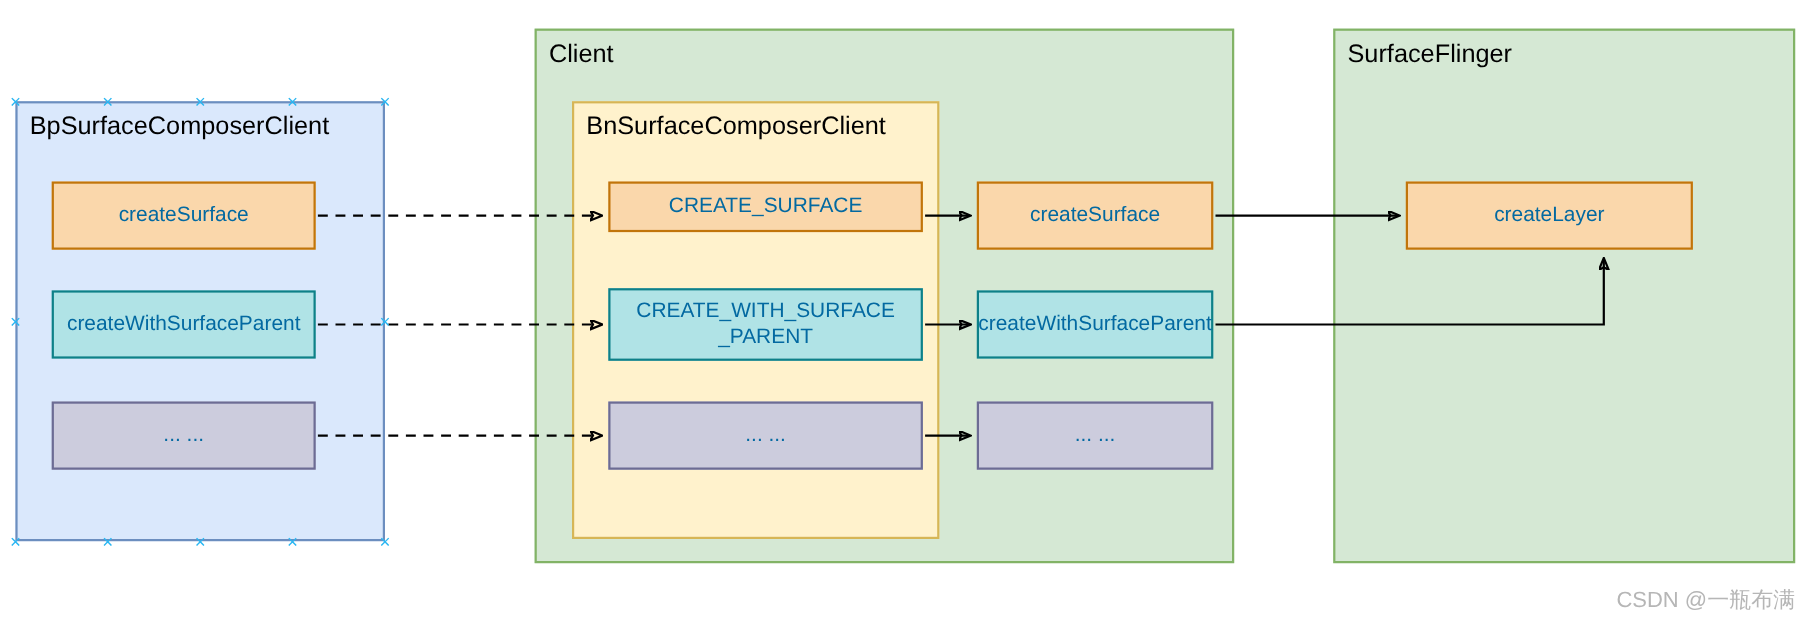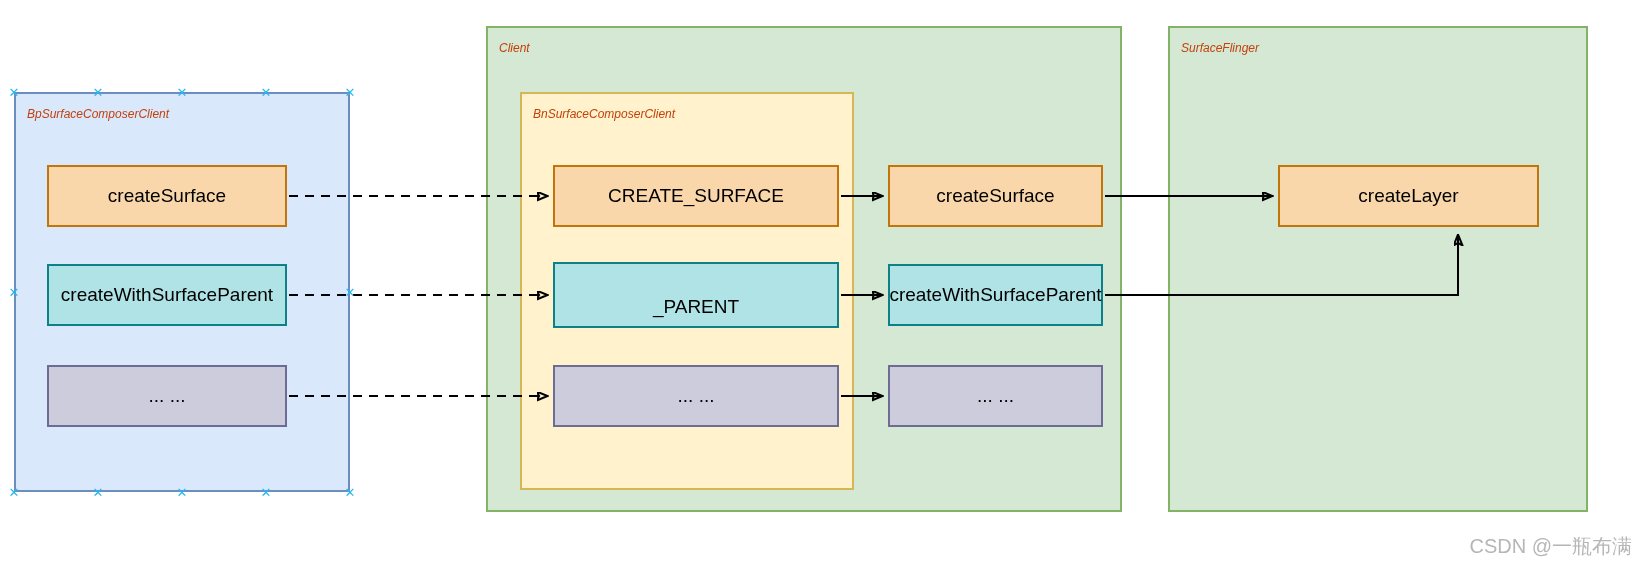--- a/index.html
+++ b/index.html
@@ -25,45 +25,44 @@
   .container {
     position: absolute;
     box-sizing: border-box;
     border-width: 2px;
     border-style: solid;
   }
   .container-title {
     position: absolute;
     left: 11px;
     top: 9px;
-    font-size: 12px;
+    font-size: 23px;
     line-height: 23px;
     white-space: nowrap;
-    color: #c2410c;
-    font-style: italic;
+    color: #000000;
   }
 
   .c-blue   { background: #dae8fc; border-color: #6c8ebf; }
   .c-green  { background: #d5e8d4; border-color: #82b366; }
   .c-yellow { background: #fff2cc; border-color: #d6b656; }
 
   
   .node {
     position: absolute;
     box-sizing: border-box;
     border-width: 2px;
     border-style: solid;
     display: flex;
     align-items: center;
     justify-content: center;
     text-align: center;
     font-size: 19px;
     line-height: 24px;
     white-space: nowrap;
-    color: #000000;
+    color: #0369a1;
   }
   .node-multiline { white-space: normal; }
   .n-orange { background: #fad7ab; border-color: #c1750a; }
   .n-teal   { background: #b0e3e6; border-color: #0e8088; }
   .n-purple { background: #ccccdd; border-color: #6c6c94; }
 
   .node-label { pointer-events: none; }
 
   
   #edges {
@@ -125,48 +124,48 @@
   </div>
 
   <div class="container c-green" style="left:486px; top:26px; width:636px; height:486px;">
     <div class="container-title">Client</div>
   </div>
 
   <div class="container c-yellow" style="left:520px; top:92px; width:334px; height:398px;">
     <div class="container-title">BnSurfaceComposerClient</div>
   </div>
 
-  <div class="node n-orange" style="left:553px; top:165px; width:286px; height:62px;">
+  <div class="node n-orange" style="left:553px; top:165px; width:286px; height:46px;">
     <span class="node-label">CREATE_SURFACE</span>
   </div>
 
   <div class="node n-teal node-multiline" style="left:553px; top:262px; width:286px; height:66px;">
     <span>
-      <br>
+      <span class="node-label">CREATE_WITH_SURFACE</span><br>
       <span class="node-label">_PARENT</span>
     </span>
   </div>
 
   <div class="node n-purple" style="left:553px; top:365px; width:286px; height:62px;">
     <span class="node-label">... ...</span>
   </div>
 
   <div class="node n-orange" style="left:888px; top:165px; width:215px; height:62px;">
     <span class="node-label">createSurface</span>
   </div>
 
   <div class="node n-teal" style="left:888px; top:264px; width:215px; height:62px;">
     <span class="node-label">createWithSurfaceParent</span>
   </div>
 
   <div class="node n-purple" style="left:888px; top:365px; width:215px; height:62px;">
     <span class="node-label">... ...</span>
   </div>
 
-  <div class="container c-green" style="left:1168px; top:26px; width:420px; height:486px;">
+  <div class="container c-green" style="left:1212px; top:26px; width:420px; height:486px;">
     <div class="container-title">SurfaceFlinger</div>
   </div>
 
   <div class="node n-orange" style="left:1278px; top:165px; width:261px; height:62px;">
     <span class="node-label">createLayer</span>
   </div>
 
   <svg id="edges" viewBox="0 0 1646 565">
     <defs>
       <marker id="arrow" markerWidth="12" markerHeight="12" refX="9.5" refY="4.5" orient="auto" markerUnits="userSpaceOnUse">

